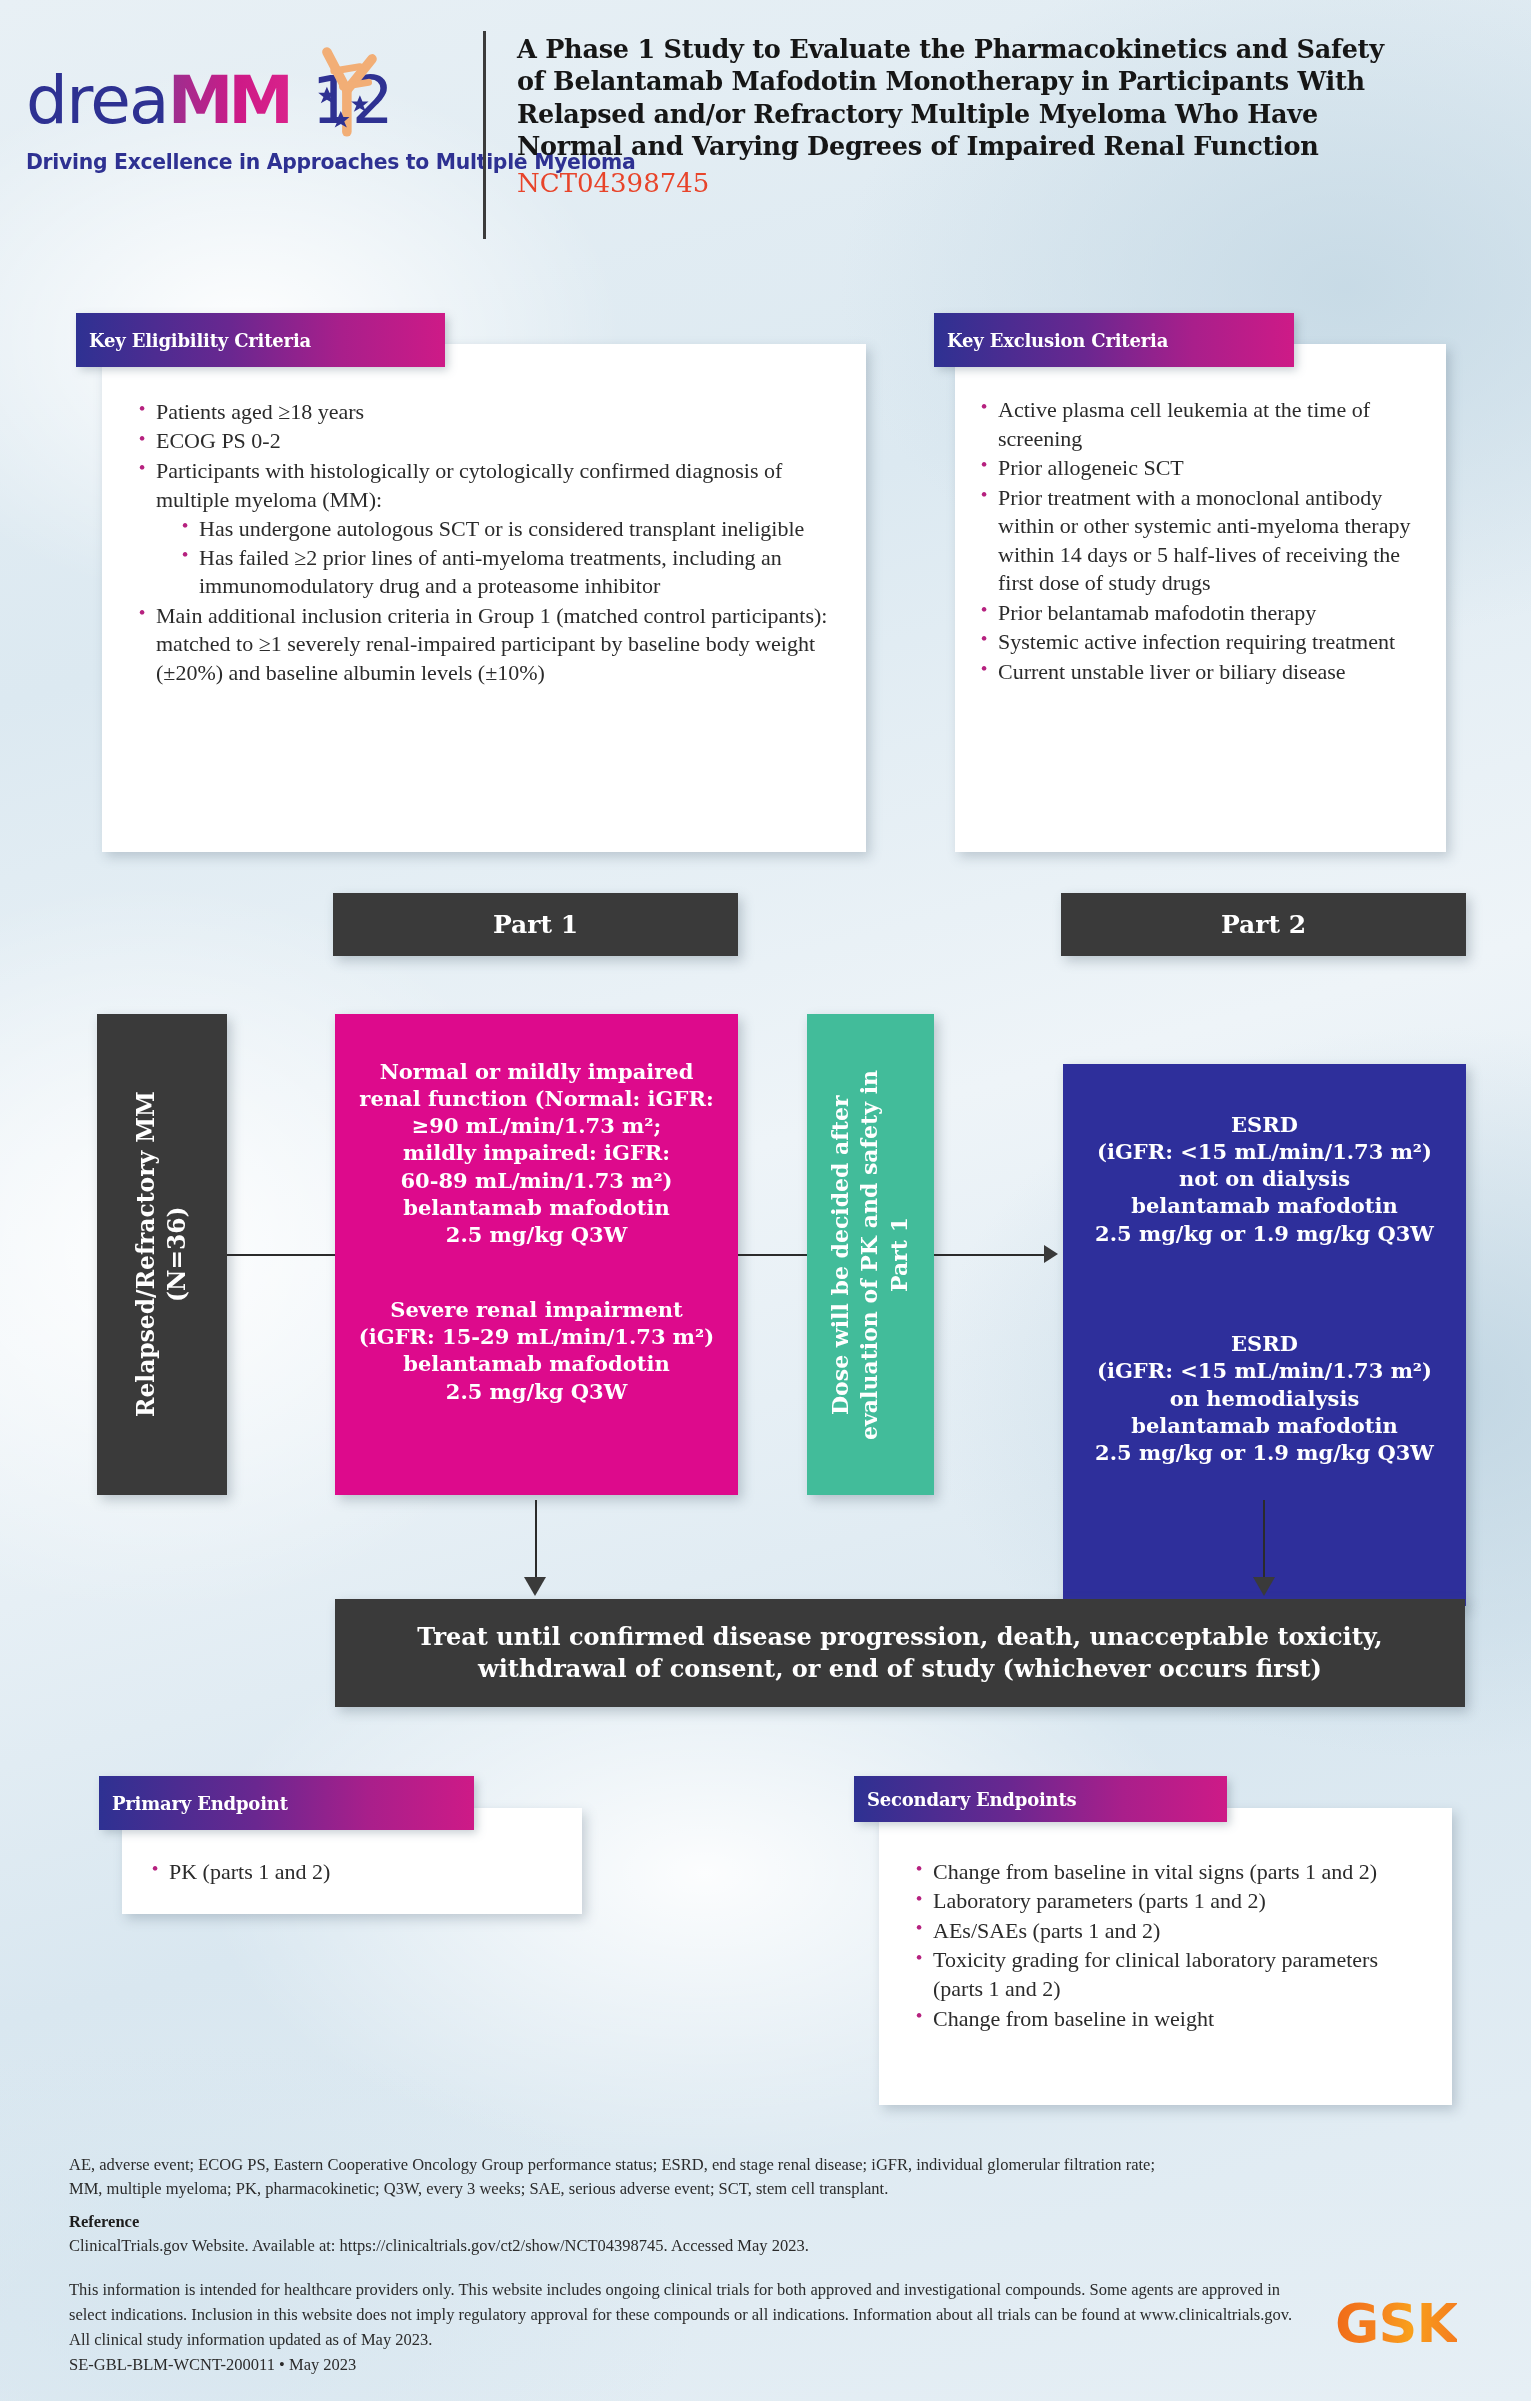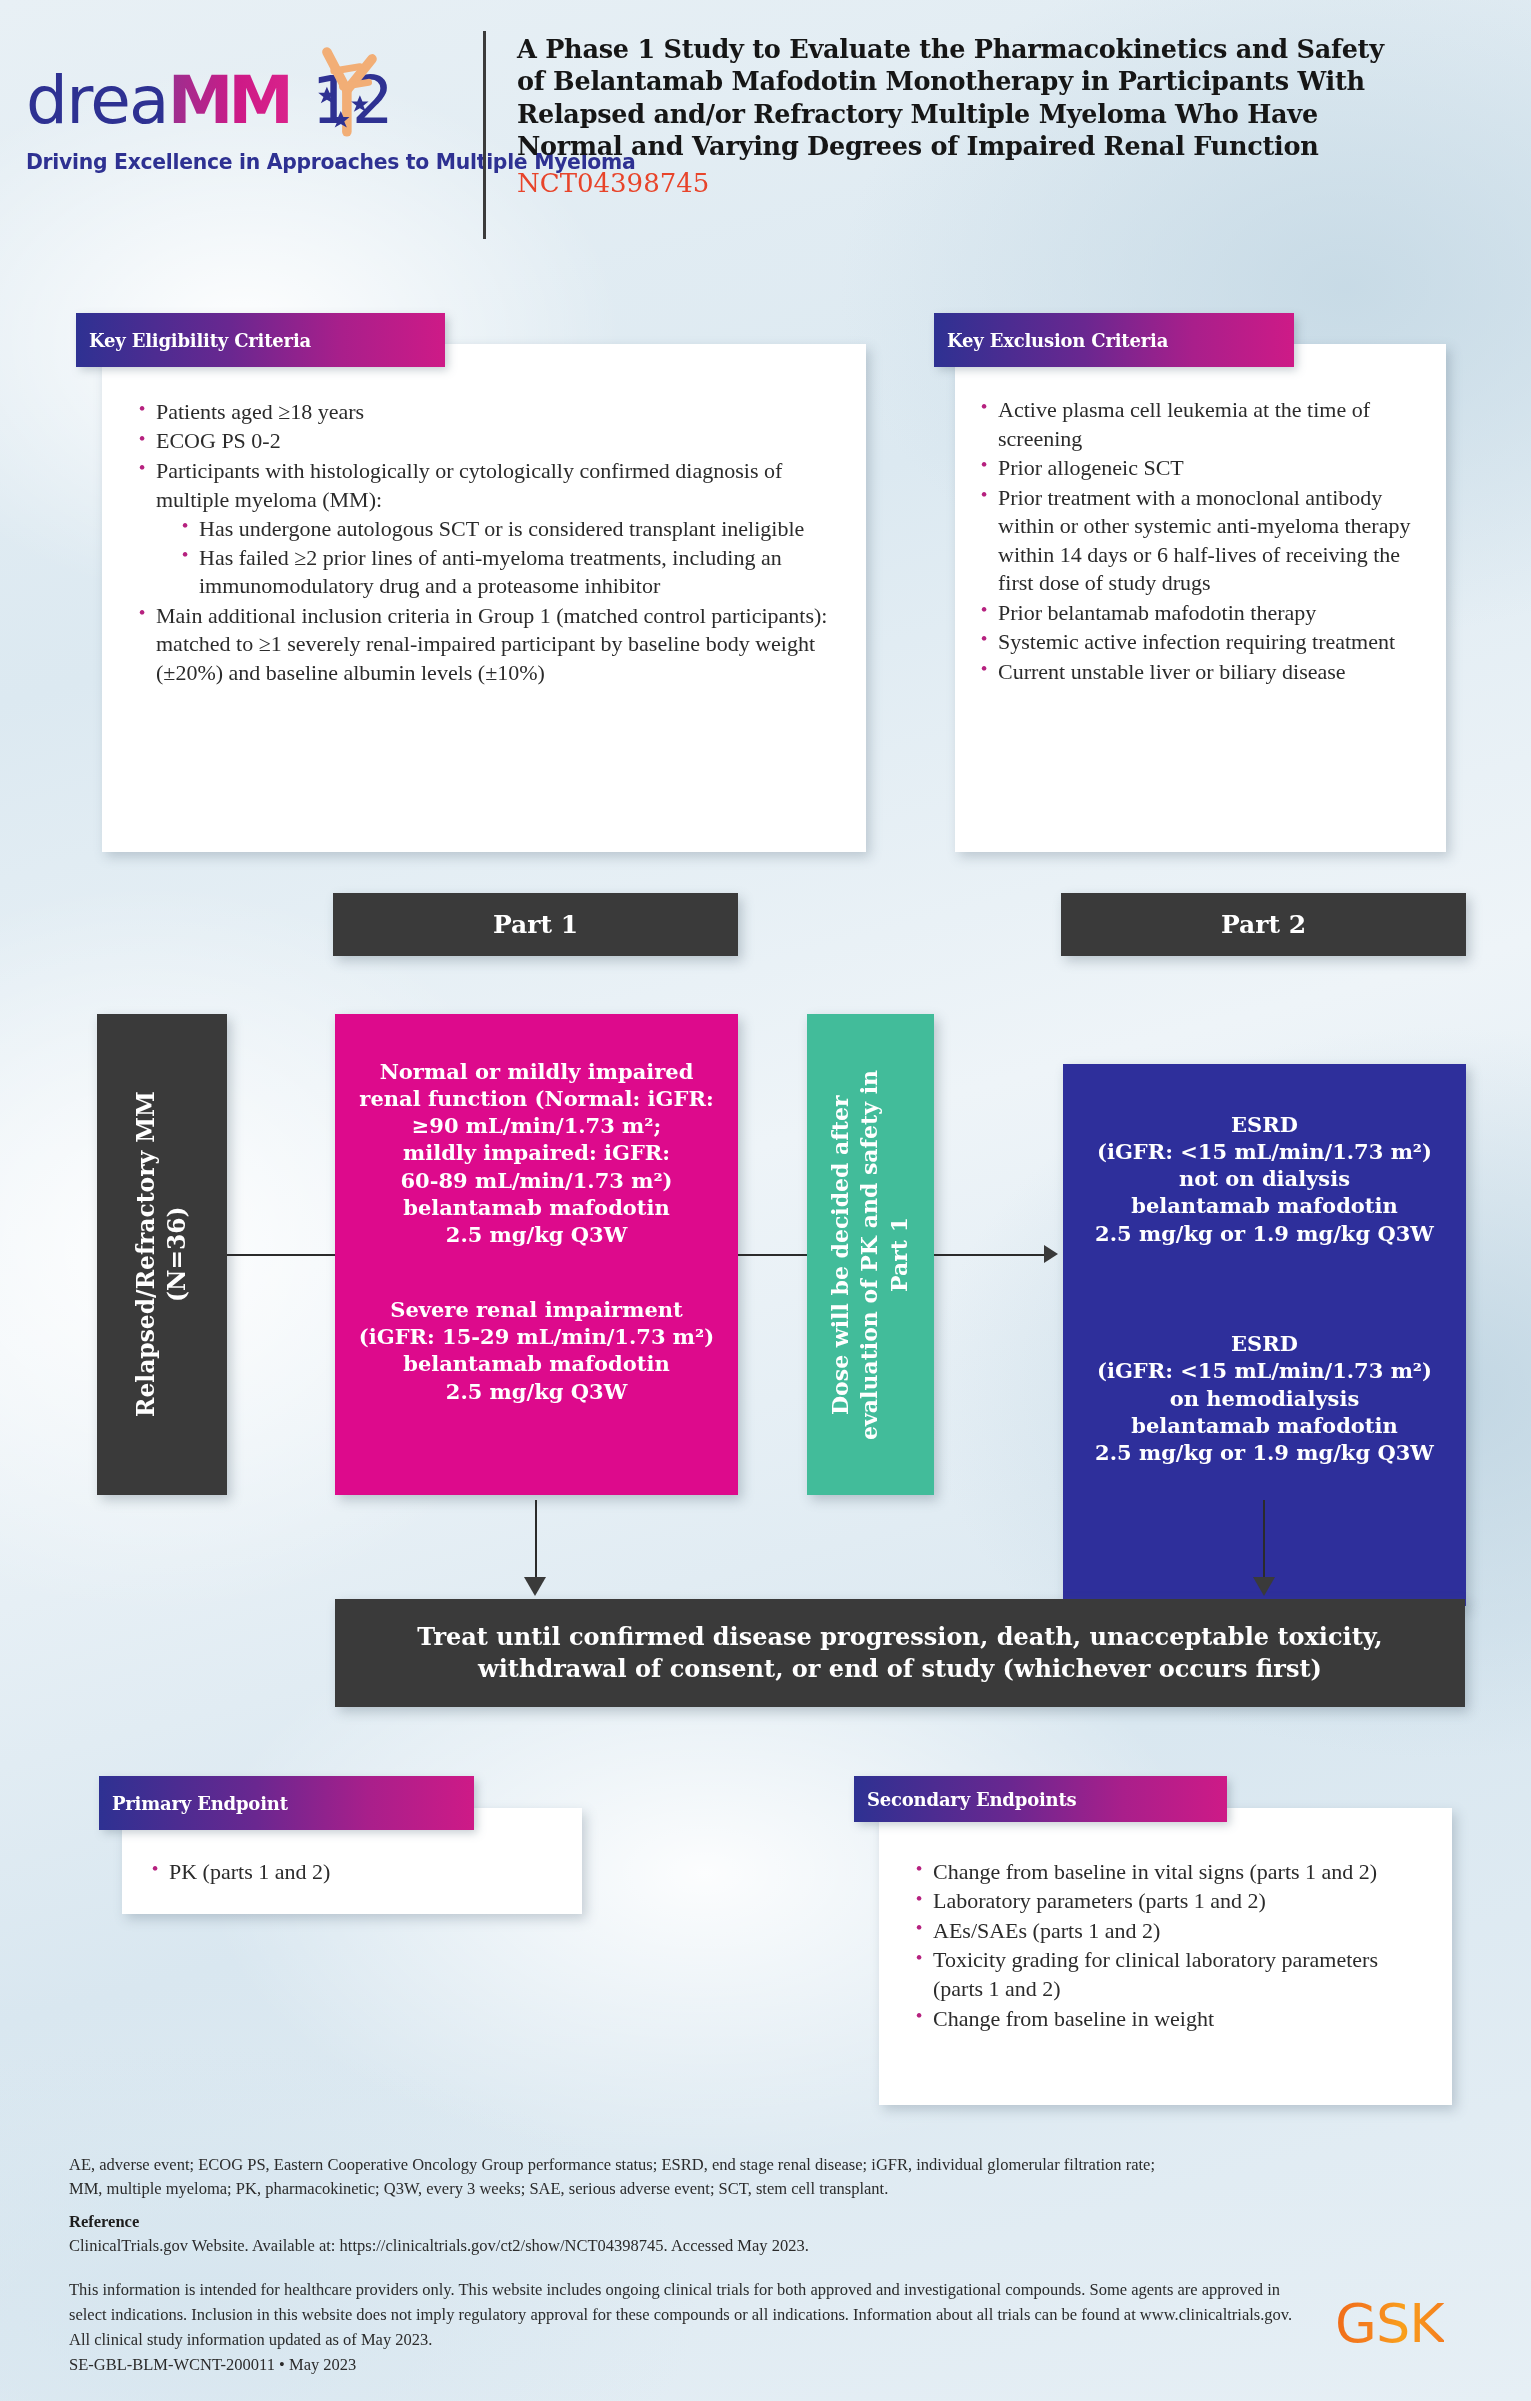--- a/index.html
+++ b/index.html
@@ -263,21 +263,21 @@
     font-size: 16.5px;
     line-height: 1.52;
     color: #2b2b2b;
     margin-top: 19px;
     width: 1233px;
   }
   .gsk {
     position: absolute;
     left: 1335px; top: 2292px;
     font-family: "DejaVu Sans", sans-serif;
-    font-weight: 400;
+    font-weight: 700;
     font-size: 54px;
     letter-spacing: -0.9px;
     background: linear-gradient(95deg, #F06A17 0%, #F58220 35%, #F9A01B 62%, #F47B20 100%);
     -webkit-background-clip: text;
     background-clip: text;
     color: transparent;
   }
 </style>
 </head>
 <body>
@@ -336,21 +336,21 @@
   <div class="panel-head" style="left:76px; top:313px; width:369px; height:54px;">
     <span>Key Eligibility Criteria</span>
   </div>
 </div>
 
 <div class="panel">
   <div class="panel-body" style="left:955px; top:344px; width:491px; height:508px;">
     <ul class="crit" style="margin:52px 19px 0 24px;">
       <li><span>Active plasma cell leukemia at the time of screening</span></li>
       <li><span>Prior allogeneic SCT</span></li>
-      <li><span>Prior treatment with a monoclonal antibody within or other systemic anti-myeloma therapy within 14 days or 6 half-lives of receiving the first dose of study drugs</span></li>
+      <li><span>Prior treatment with a monoclonal antibody within or other systemic anti-myeloma therapy within 14 days or 5 half-lives of receiving the first dose of study drugs</span></li>
       <li><span>Prior belantamab mafodotin therapy</span></li>
       <li><span>Systemic active infection requiring treatment</span></li>
       <li><span>Current unstable liver or biliary disease</span></li>
     </ul>
   </div>
   <div class="panel-head" style="left:934px; top:313px; width:360px; height:54px;">
     <span>Key Exclusion Criteria</span>
   </div>
 </div>
 

